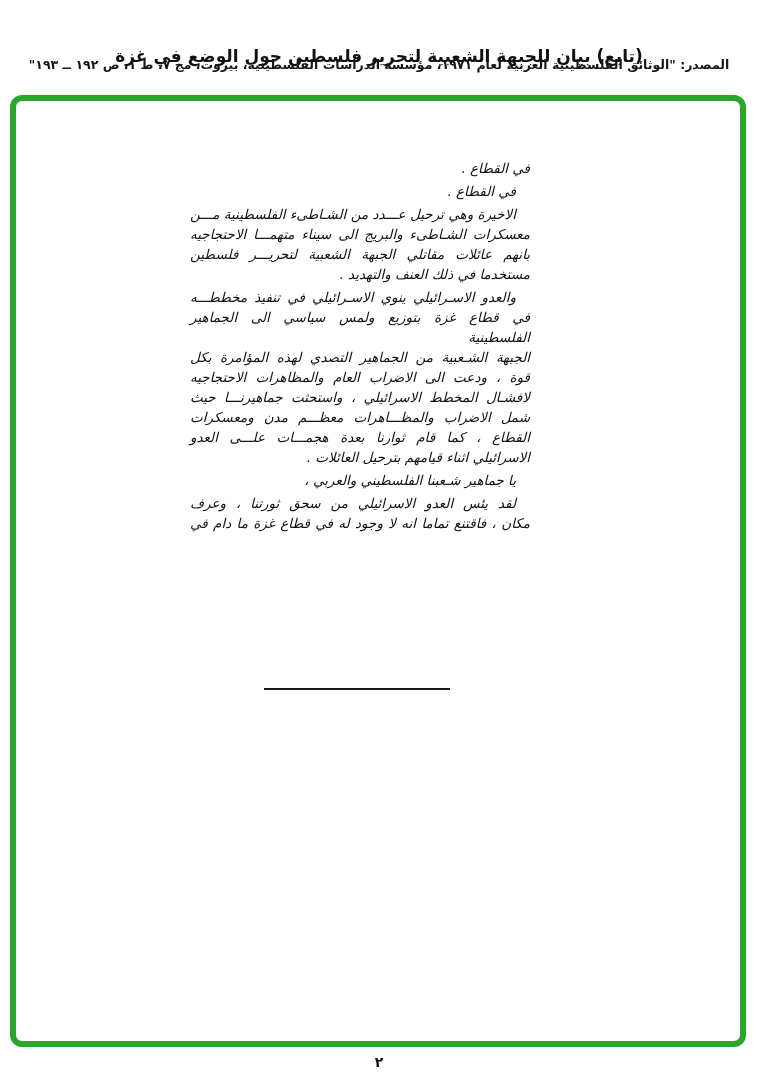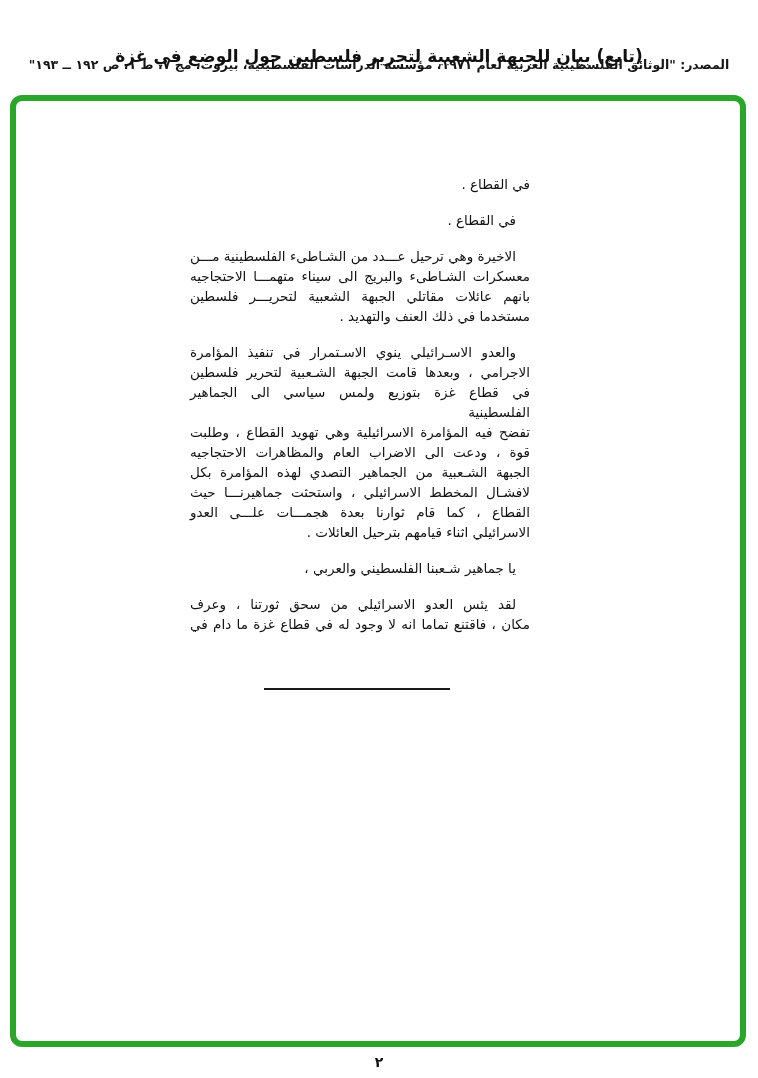--- a/index.html
+++ b/index.html
@@ -55,21 +55,22 @@
     left: 190px;
     top: 158px;
     width: 340px;
     direction: rtl;
     font-size: 13.5px;
     line-height: 20px;
     color: #121212;
     text-align: justify;
   }
   .para {
-    margin: 16px 0 3px 0;
+    margin: 0 0 3px 0;
+    font-style: italic;
   }
   .line {
     text-align: justify;
     text-align-last: justify;
     white-space: normal;
   }
   .line.last {
     text-align-last: right;
   }
   .para.indent .line:first-child {
@@ -110,27 +111,26 @@
     <div class="para indent">
       <div class="line last">في القطاع .</div>
     </div>
     <div class="para indent">
       <div class="line">الاخيرة وهي ترحيل عـــدد من الشـاطىء الفلسطينية مـــن</div>
       <div class="line">معسكرات الشـاطىء والبريج الى سيناء متهمـــا الاحتجاجيه</div>
       <div class="line">بانهم عائلات مقاتلي الجبهة الشعبية لتحريـــر فلسطين</div>
       <div class="line last">مستخدما في ذلك العنف والتهديد .</div>
     </div>
     <div class="para indent">
-      <div class="line">والعدو الاسـرائيلي ينوي الاسـتمرار في تنفيذ المؤامرة</div>
-      <div class="line">الاجرامي ، وبعدها قامت الجبهة الشـعبية لتحرير فلسطين</div>
+      <div class="line">والعدو الاسـرائيلي ينوي الاسـرائيلي في تنفيذ مخططـــه</div>
       <div class="line">في قطاع غزة بتوزيع ولمس سياسي الى الجماهير الفلسطينية</div>
-      <div class="line">تفضح فيه المؤامرة الاسرائيلية وهي تهويد القطاع ، وطلبت</div>
+      <div class="line">الجبهة الشـعبية من الجماهير التصدي لهذه المؤامرة بكل</div>
       <div class="line">قوة ، ودعت الى الاضراب العام والمظاهرات الاحتجاجيه</div>
-      <div class="line">الجبهة الشـعبية من الجماهير التصدي لهذه المؤامرة بكل</div>
       <div class="line">لافشـال المخطط الاسرائيلي ، واستحثت جماهيرنـــا حيث</div>
+      <div class="line">شمل الاضراب والمظـــاهرات معظـــم مدن ومعسكرات</div>
       <div class="line">القطاع ، كما قام ثوارنا بعدة هجمـــات علـــى العدو</div>
       <div class="line last">الاسرائيلي اثناء قيامهم بترحيل العائلات .</div>
     </div>
     <div class="para indent">
       <div class="line last">يا جماهير شـعبنا الفلسطيني والعربي ،</div>
     </div>
     <div class="para indent">
       <div class="line">لقد يئس العدو الاسرائيلي من سحق ثورتنا ، وعرف</div>
       <div class="line">مكان ، فاقتنع تماما انه لا وجود له في قطاع غزة ما دام في</div>
     </div>

